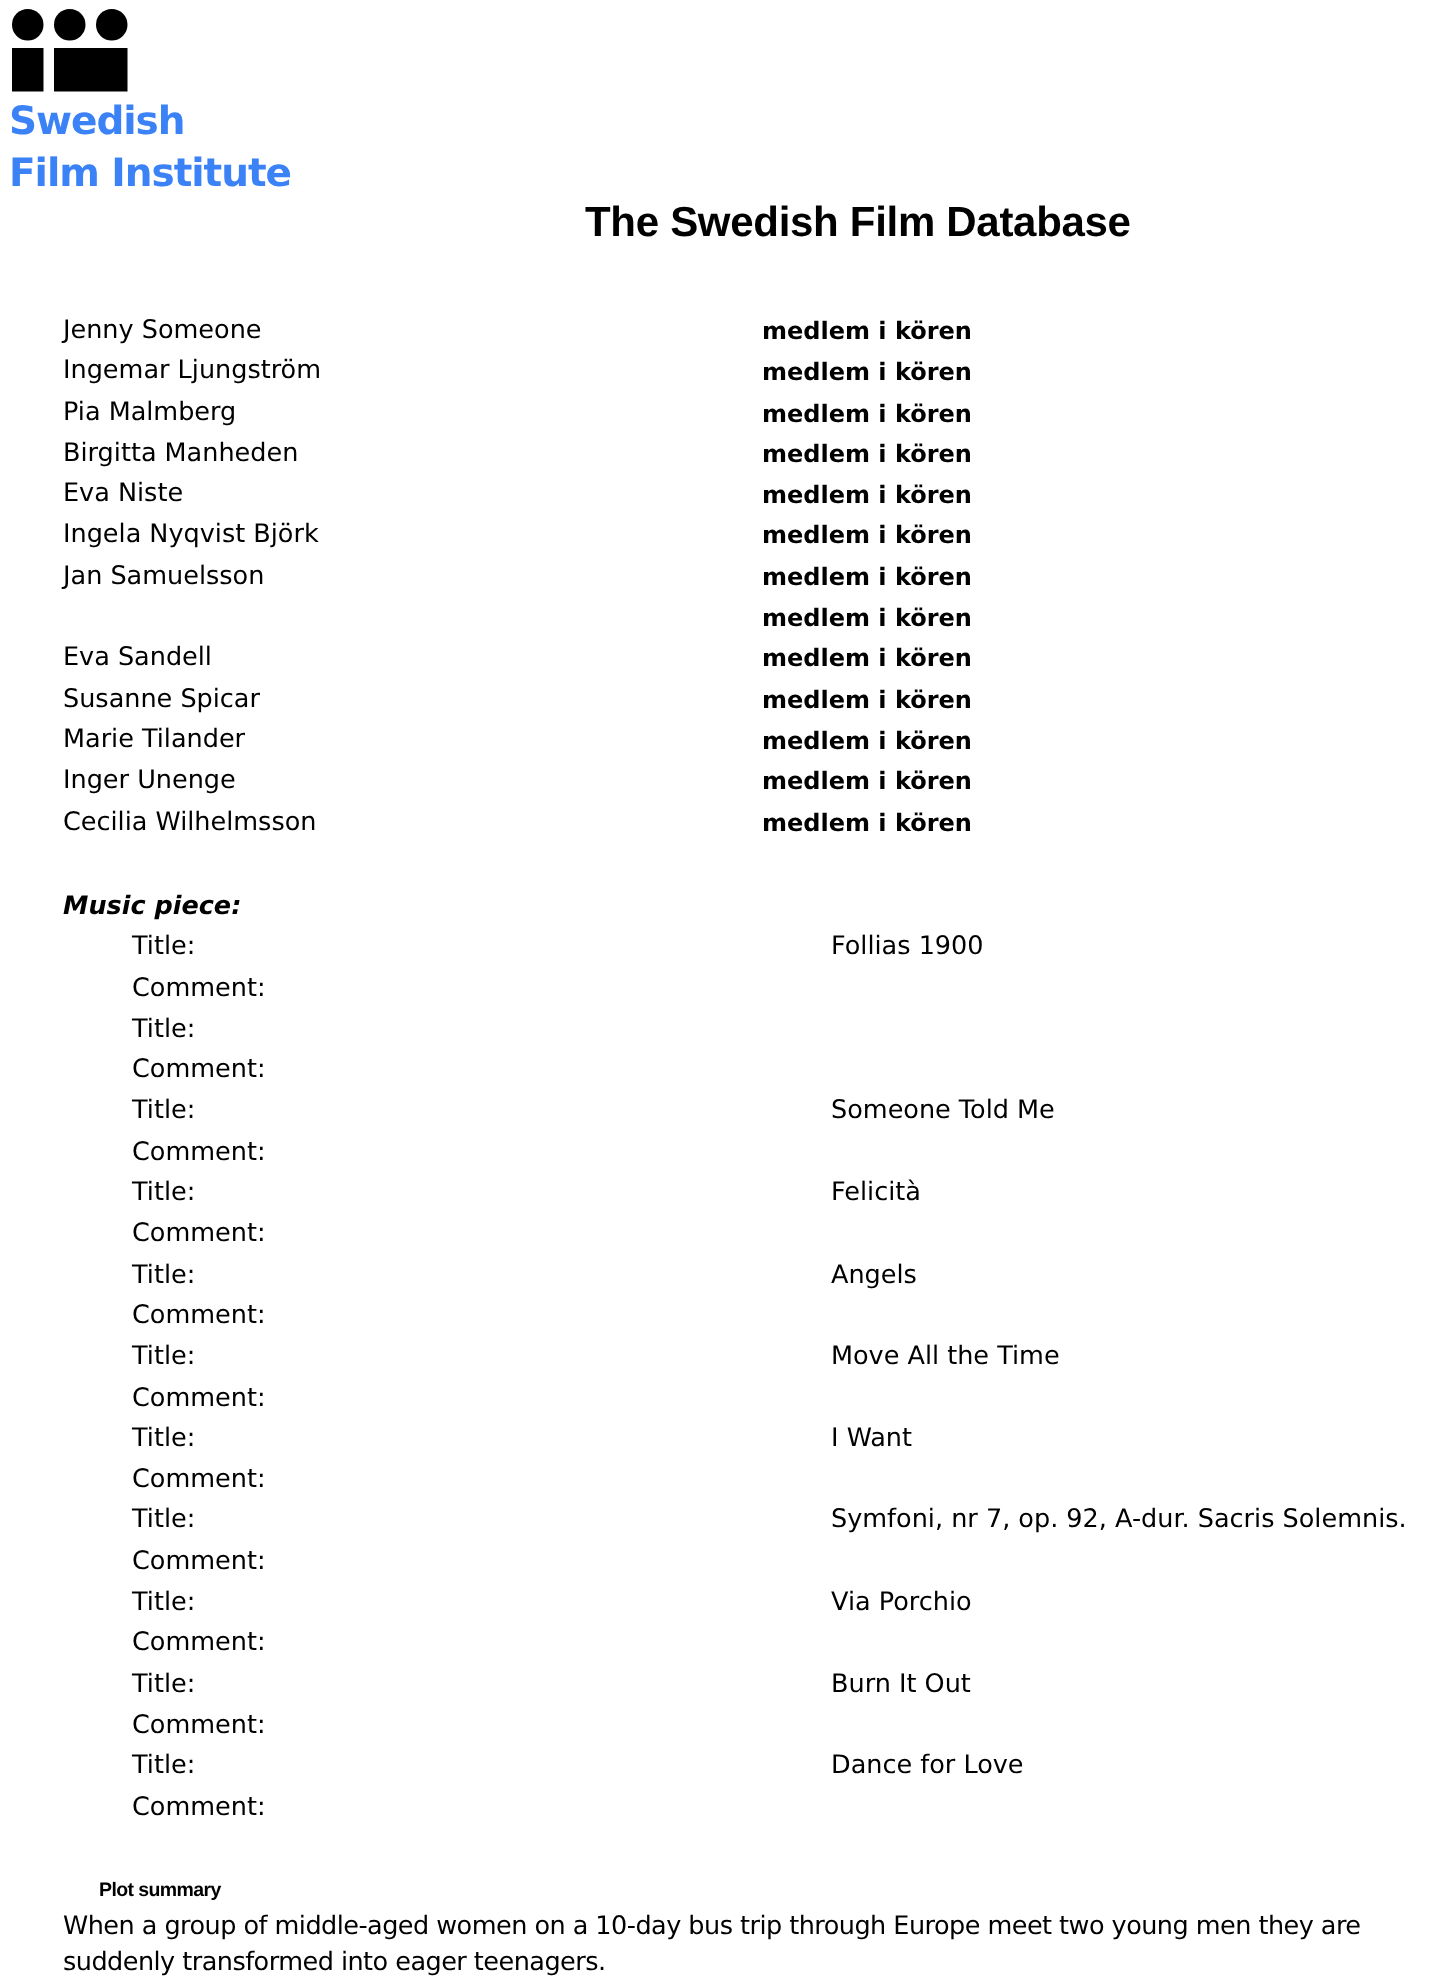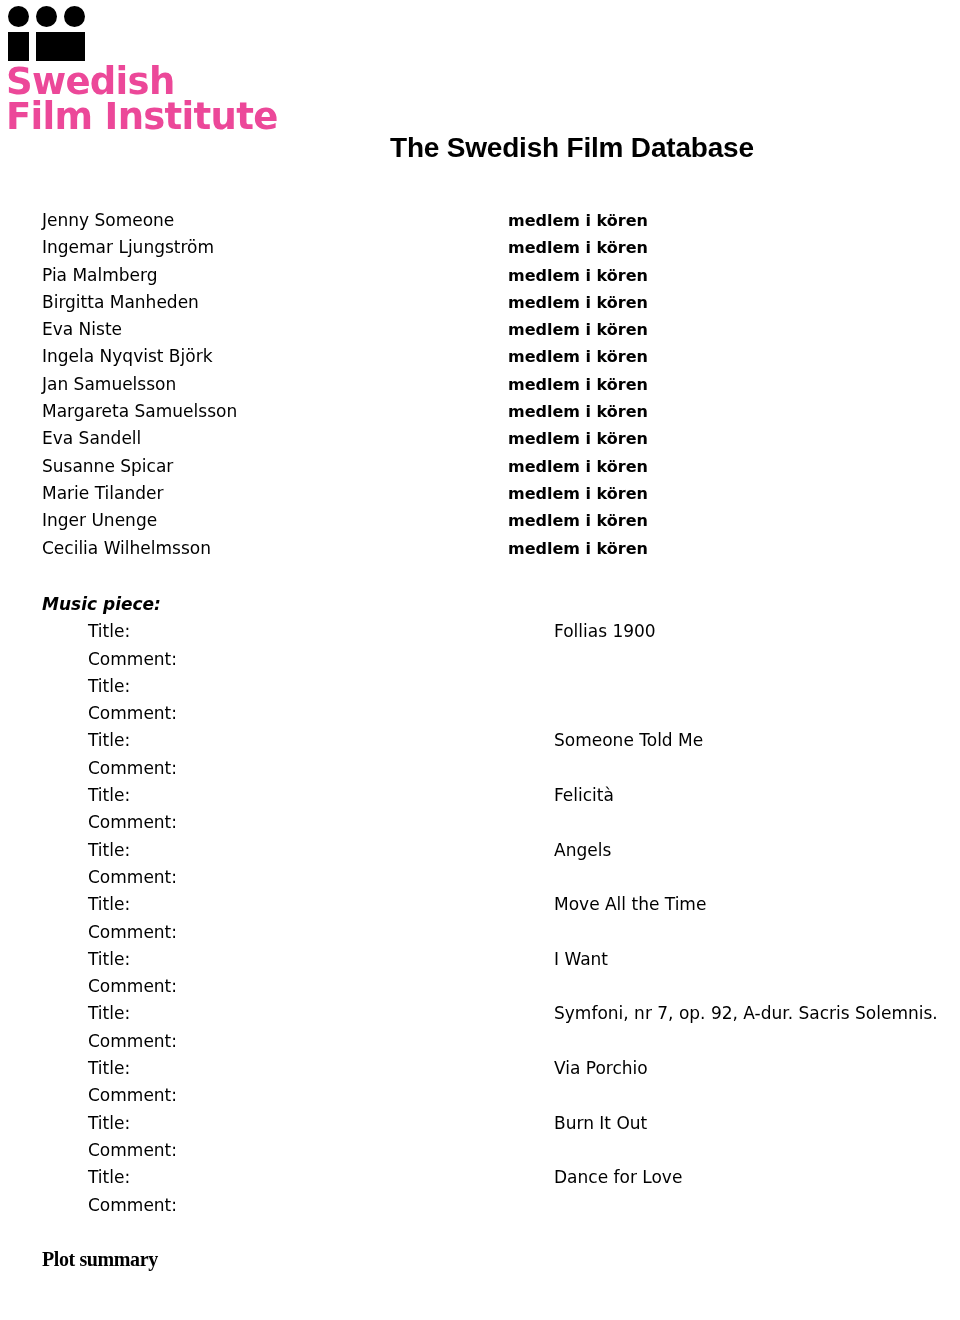--- a/index.html
+++ b/index.html
@@ -59,24 +59,24 @@
   .logo-bar.b1 { left: 0px;  width: 21px; height: 29px; }
   .logo-bar.b2 { left: 28px; width: 49px; height: 29px; }
 
   #logo-wordmark {
     position: absolute;
     left: 0px;
     top: 58px;
     width: 230px;
     font-family: "DejaVu Sans", "Liberation Sans", sans-serif;
     font-weight: bold;
-    font-size: 37px;
+    font-size: 26px;
     line-height: 35px;
     letter-spacing: -0.7px;
-    color: #ec4899;
+    color: #3b82f6;
     white-space: nowrap;
   }
   #logo-wordmark .wm-line { display: block; }
 
   #page-title {
     position: absolute;
     left: 390px;
     top: 99px;
     font-family: "Liberation Sans", "DejaVu Sans", sans-serif;
     font-weight: bold;
@@ -148,25 +148,26 @@
   #music-rows .value { font-size: 17px; font-weight: normal; }
 
   
   #plot-section {
     position: absolute;
     left: 42px;
     top: 1247px;
     width: 910px;
   }
   #plot-heading {
-    font-family: Liberation Serif, serif;
+    font-family: Liberation Sans, sans-serif;
     font-weight: bold;
-    font-size: 20px;
+    font-size: 13px;
     line-height: 25px;
     letter-spacing: -0.4px;
+    margin-left: 24px;
   }
   #plot-body {
     font-family: "DejaVu Sans", "Liberation Sans", sans-serif;
     font-size: 17px;
     line-height: 24px;
     letter-spacing: -0.35px;
     width: 908px;
   }
 </style>
 </head>
@@ -214,21 +215,20 @@
     </div>
     <div class="row">
       <span class="col-left ">Ingela Nyqvist Björk</span>
       <span class="col-right ">medlem i kören</span>
     </div>
     <div class="row">
       <span class="col-left ">Jan Samuelsson</span>
       <span class="col-right ">medlem i kören</span>
     </div>
     <div class="row">
-      <span class="col-left ">Margareta Samuelsson</span>
       <span class="col-right ">medlem i kören</span>
     </div>
     <div class="row">
       <span class="col-left ">Eva Sandell</span>
       <span class="col-right ">medlem i kören</span>
     </div>
     <div class="row">
       <span class="col-left ">Susanne Spicar</span>
       <span class="col-right ">medlem i kören</span>
     </div>
@@ -334,13 +334,14 @@
       </div>
       <div class="row">
         <span class="col-left label">Comment:</span>
         <span class="col-right value"></span>
       </div>
     </div>
 </div>
 
 <div id="plot-section">
   <div id="plot-heading">Plot summary</div>
+  <div id="plot-body">When a group of middle-aged women on a 10-day bus trip through Europe meet two young men they are suddenly transformed into eager teenagers.</div>
 </div>
 
 </body></html>

